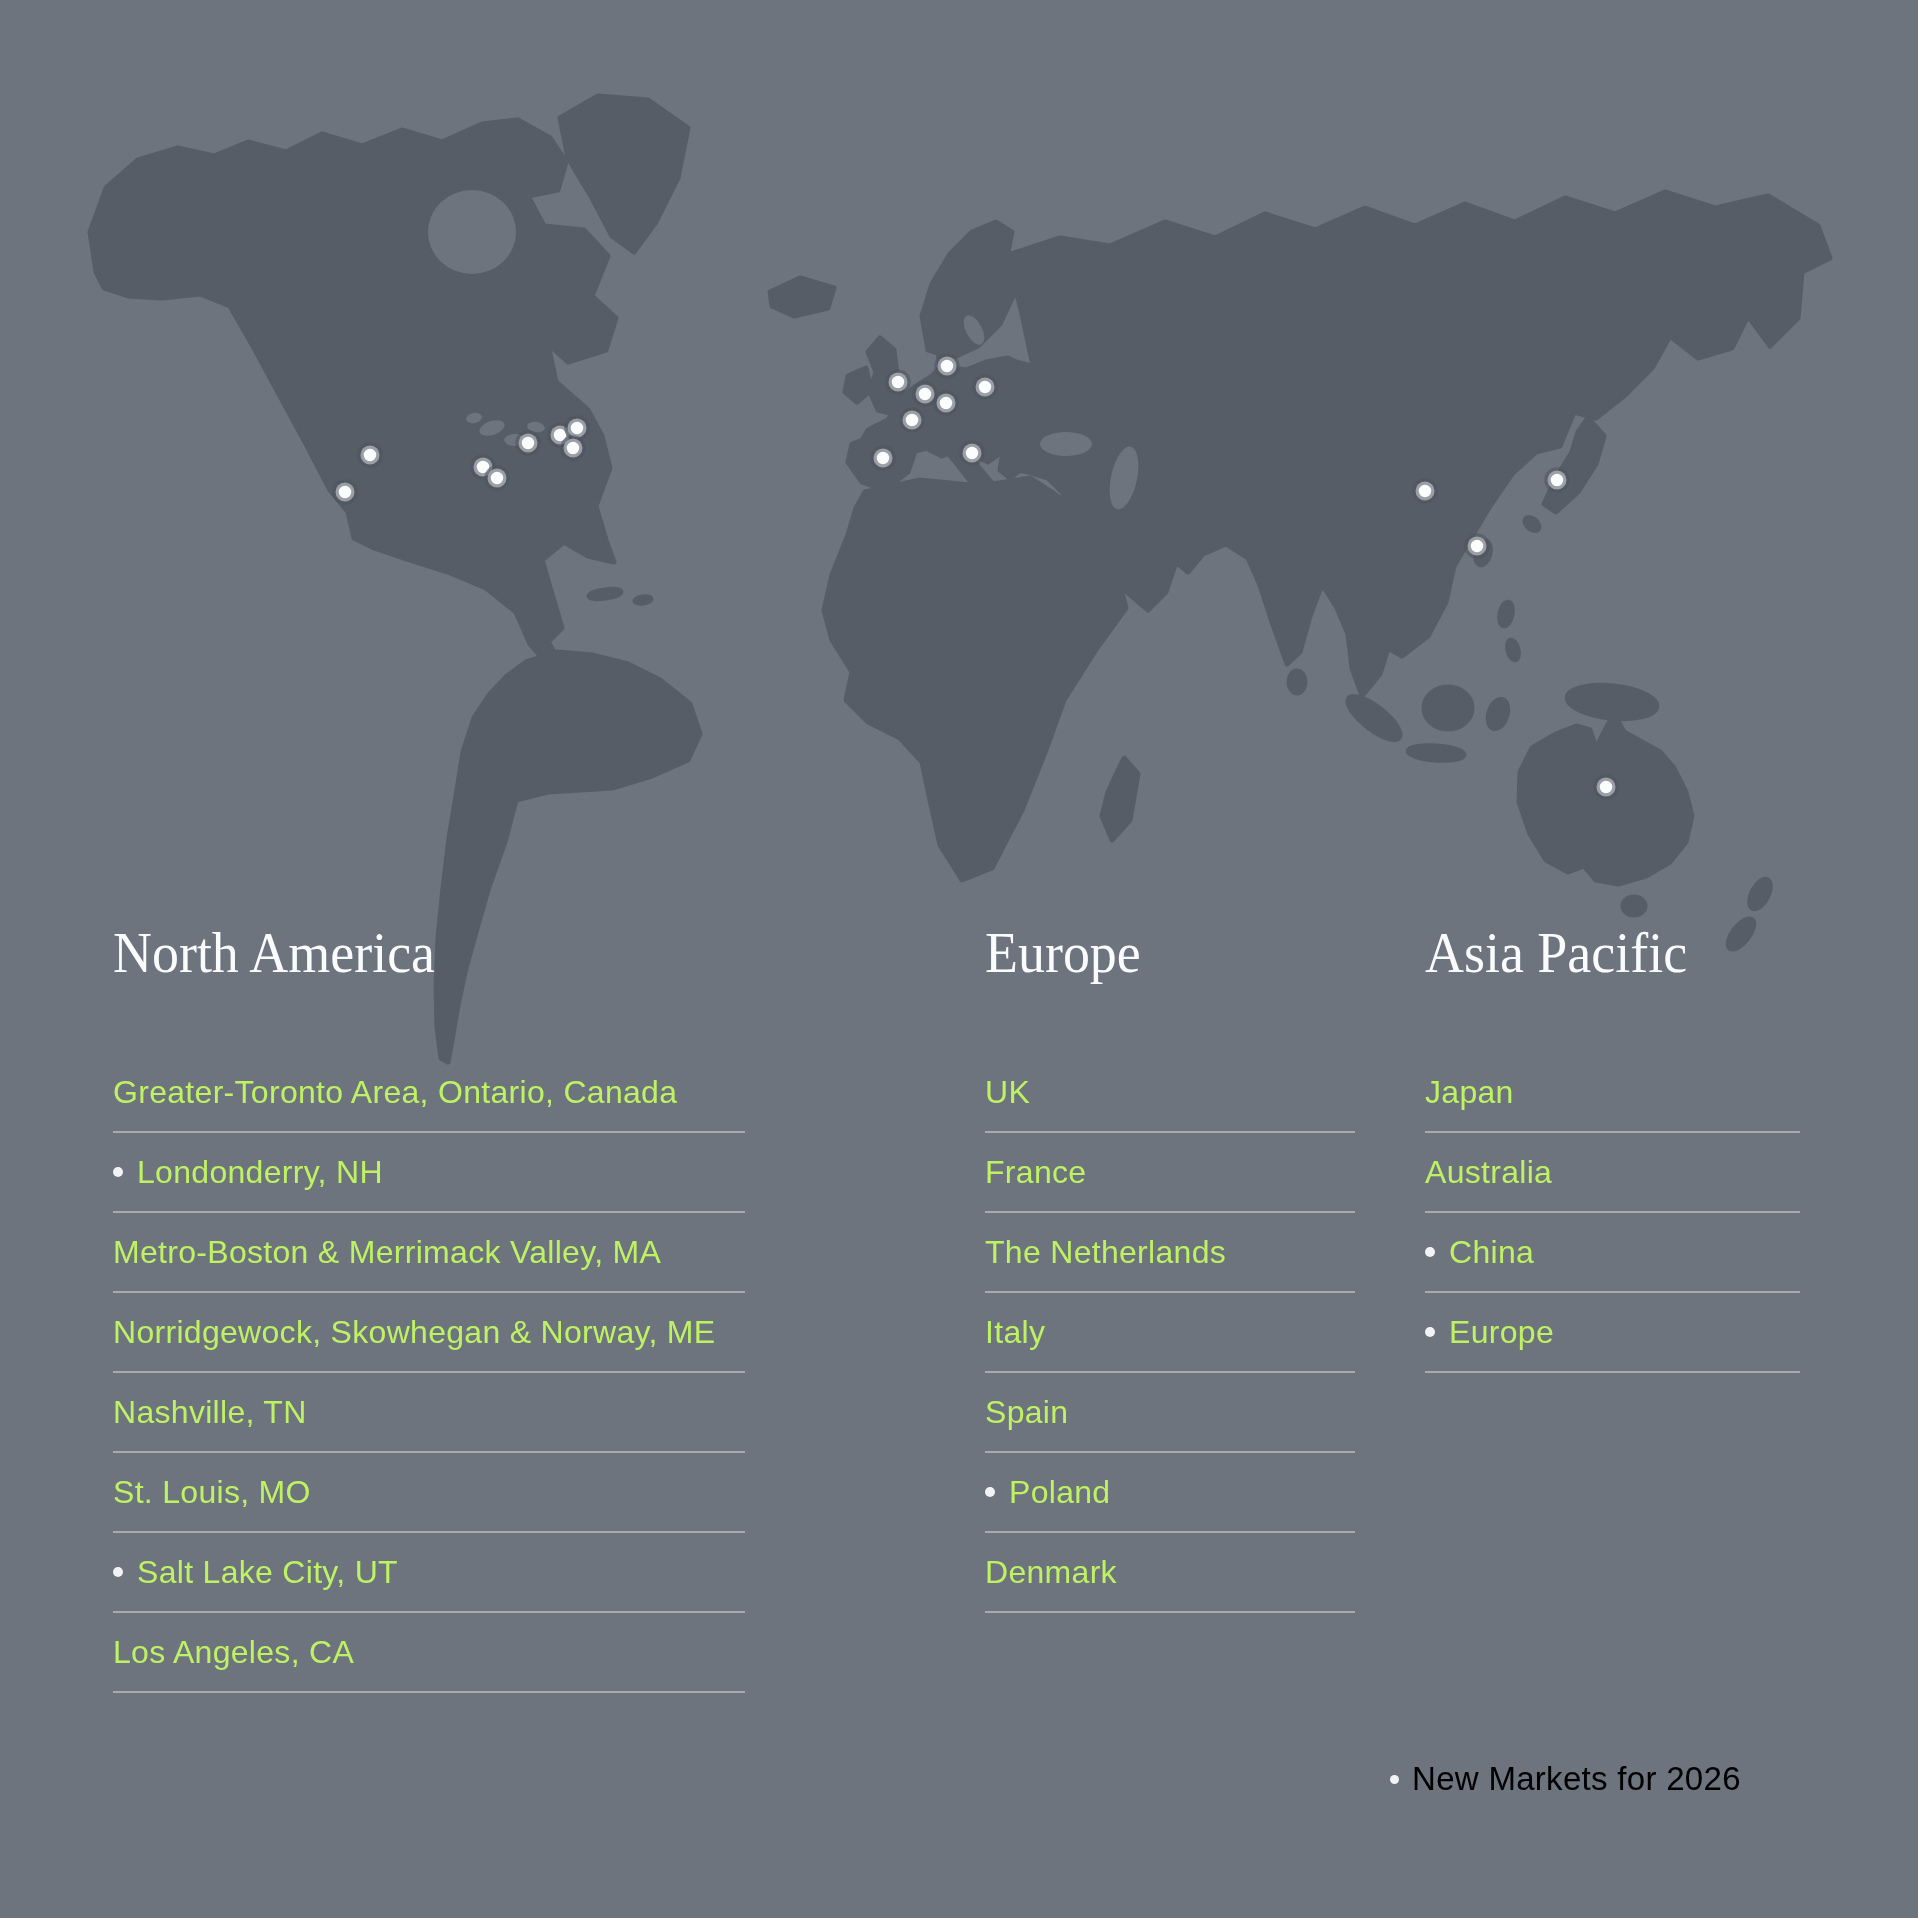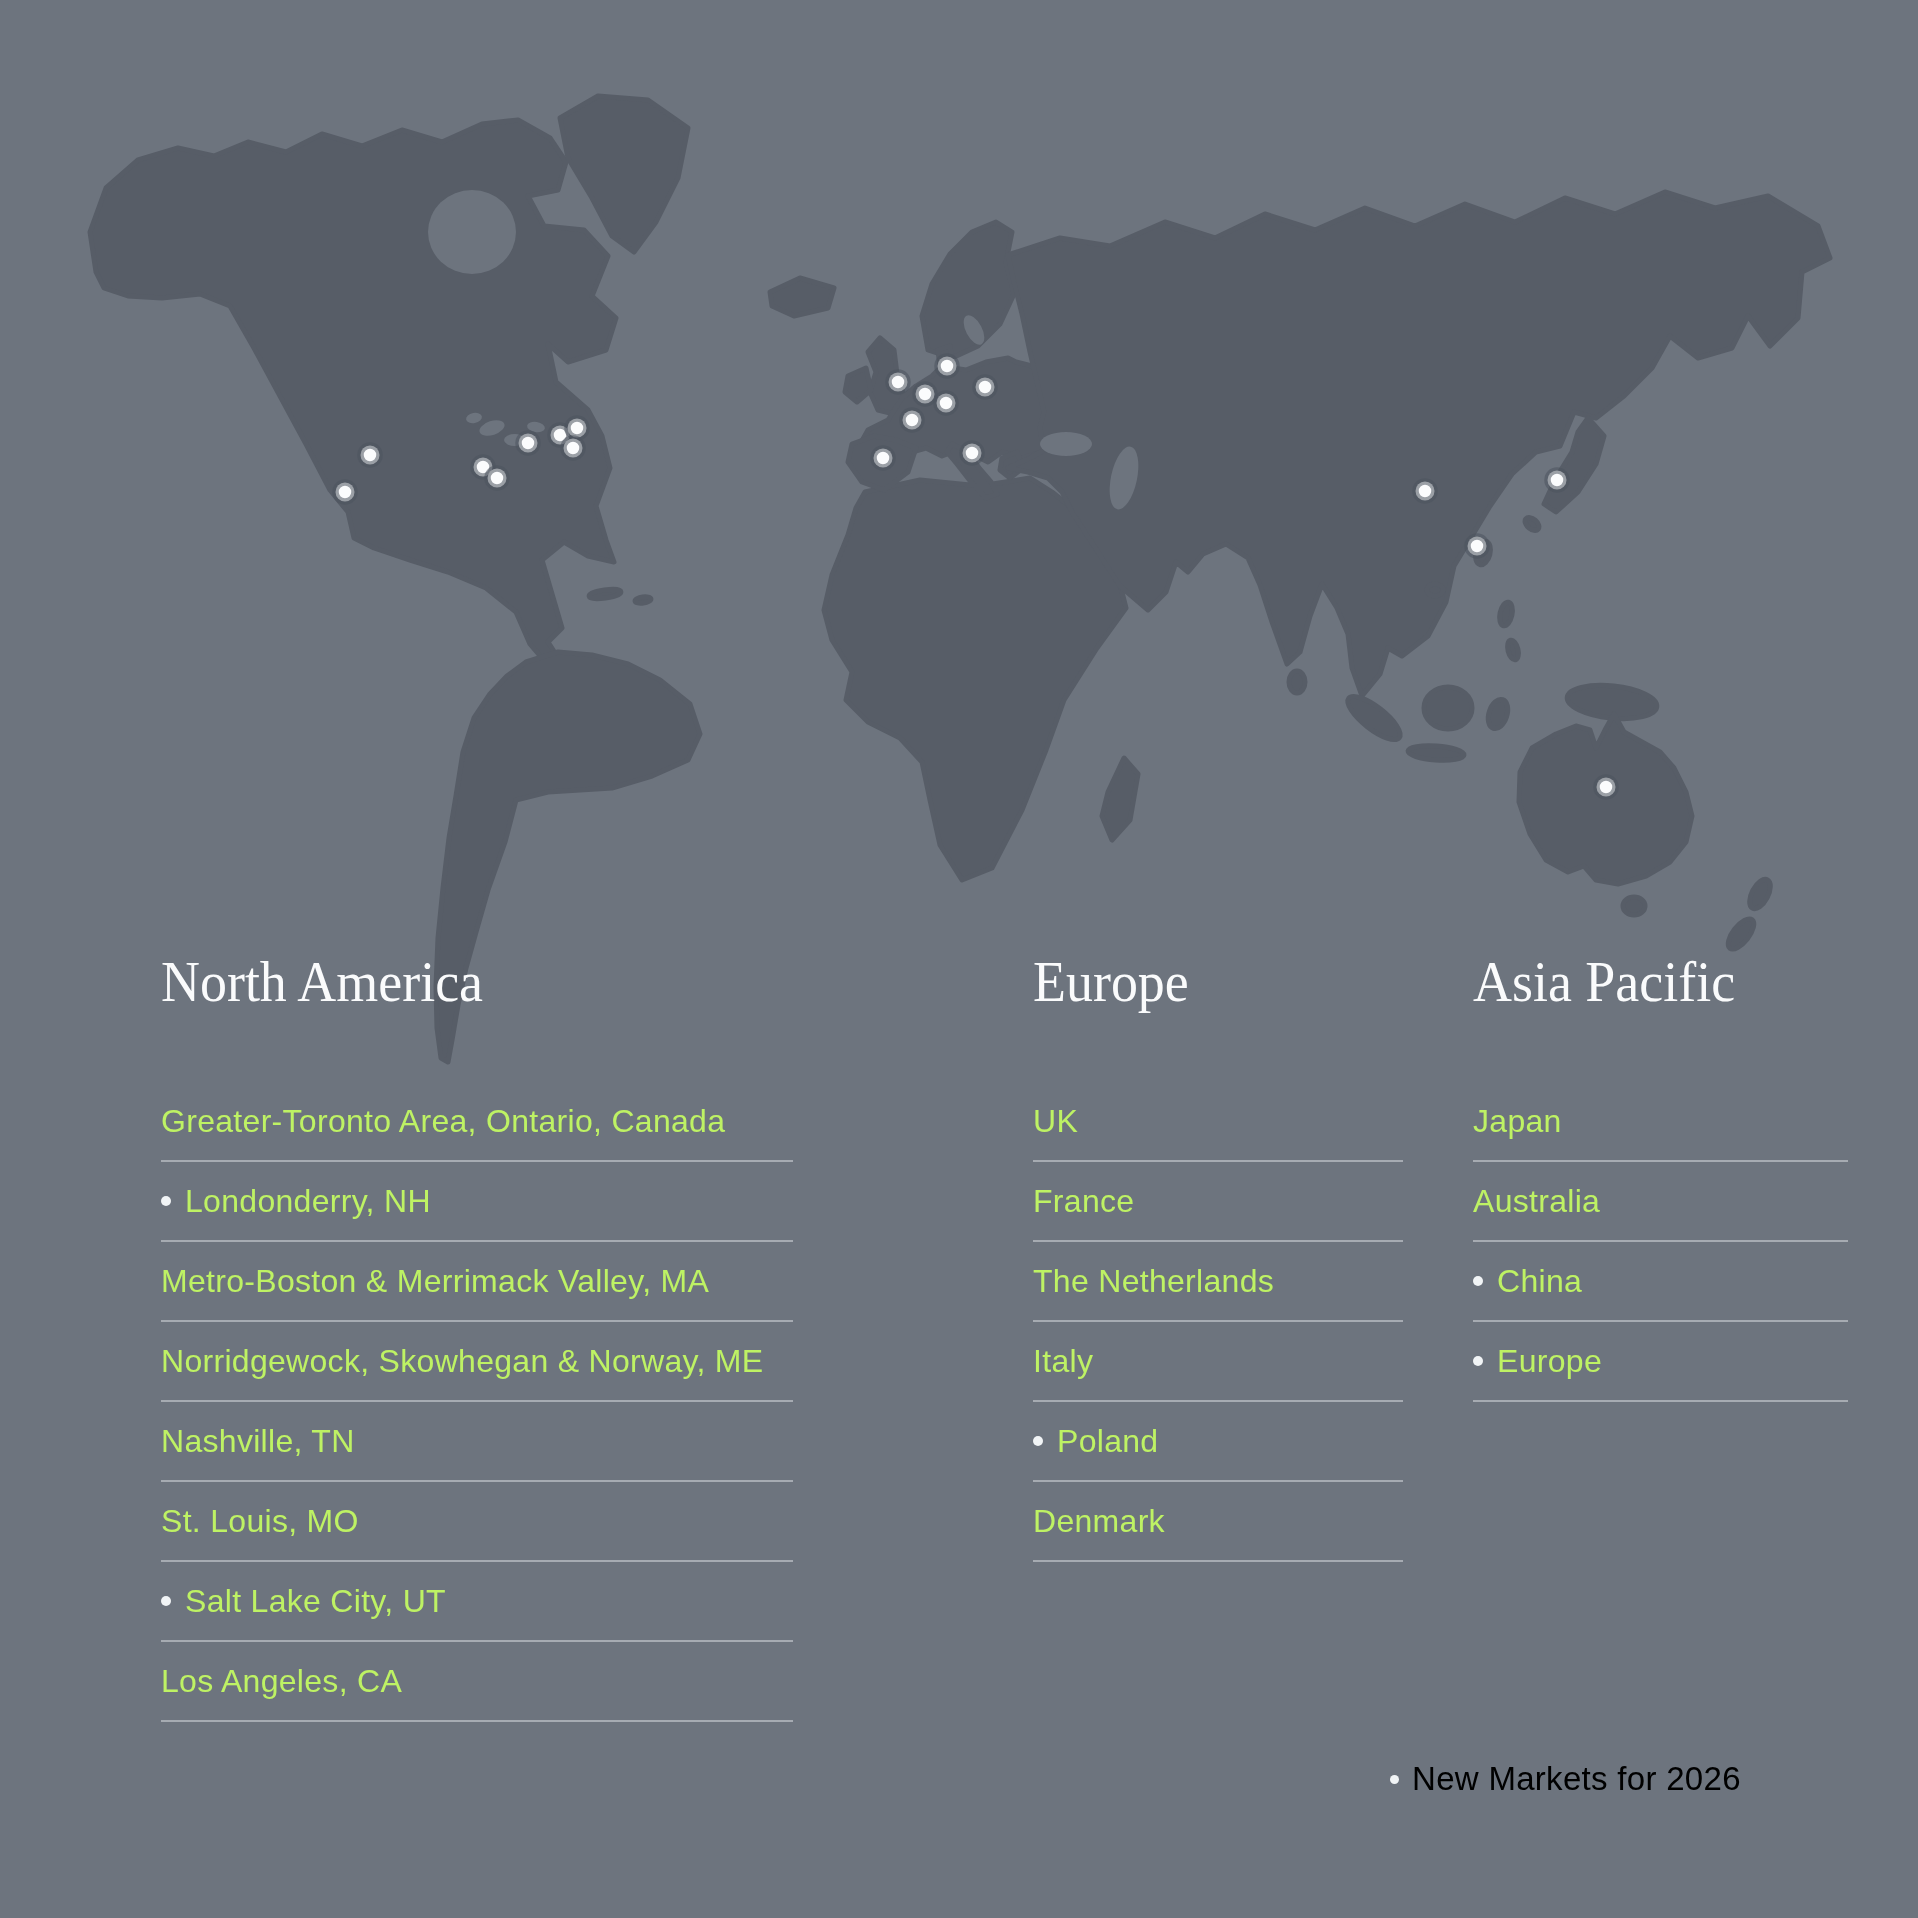--- a/index.html
+++ b/index.html
@@ -6,21 +6,21 @@
   body{
     width:1918px;height:1918px;position:relative;overflow:hidden;
     background:#6d747e;
     font-family:"Liberation Sans", sans-serif;
   }
   svg.world{position:absolute;left:0;top:0;width:1918px;height:1918px;}
   .land{fill:#575d67;stroke:#575d67;stroke-width:5;stroke-linejoin:round;}
   .water{fill:#6d747e;}
   .marker{fill:#fbfcfd;stroke:rgba(76,84,94,0.55);stroke-width:6.5;}
 
-  .region-col{position:absolute;top:947px;margin-left:48px;}
+  .region-col{position:absolute;top:918px;}
   .region-title{
     font-family:"Liberation Serif", serif;
     font-size:58px;line-height:70px;color:#fafbfc;font-weight:400;
     transform:scaleX(0.93);transform-origin:left top;white-space:nowrap;
   }
   ul.market-list{list-style:none;margin:65px 0 0 0;padding:0;}
   li.market-item{
     height:78px;display:flex;align-items:center;
     border-bottom:2px solid rgba(246,248,250,0.42);
     font-size:32px;color:#bef264;letter-spacing:0.3px;white-space:nowrap;
@@ -149,20 +149,23 @@
       <li class="market-item">
         <span>France</span>
       </li>
       <li class="market-item">
         <span>The Netherlands</span>
       </li>
       <li class="market-item">
         <span>Italy</span>
       </li>
       <li class="market-item">
+        <span>Spain</span>
+      </li>
+      <li class="market-item">
         <span class="bullet"></span>
         <span>Poland</span>
       </li>
       <li class="market-item">
         <span>Denmark</span>
       </li>
     </ul>
 </div>
 
 <div class="region-col" style="left:1425px;width:375px;">

